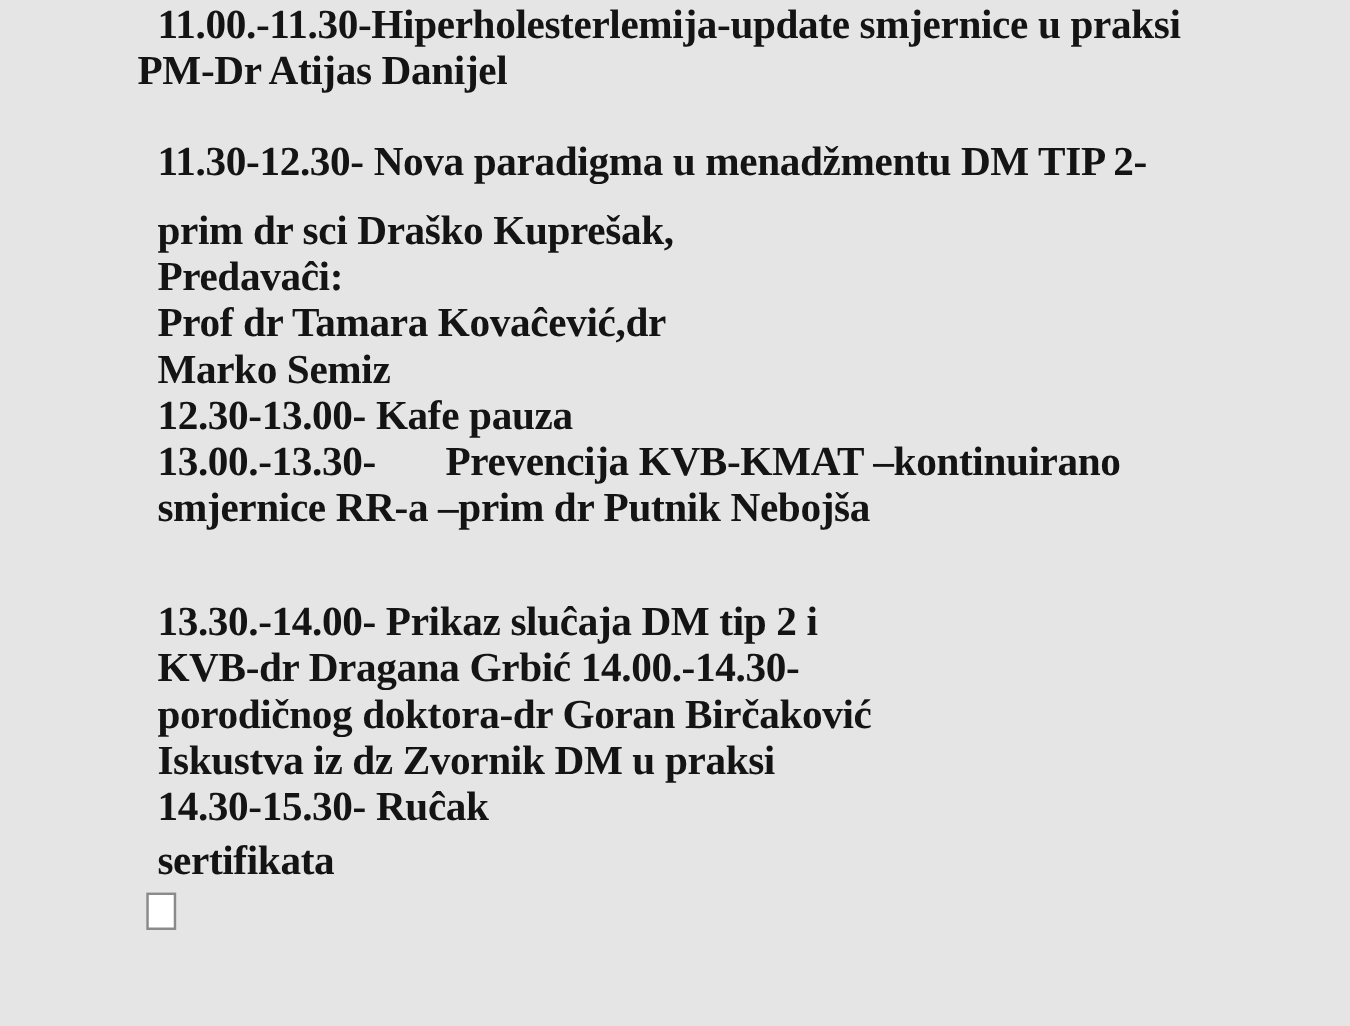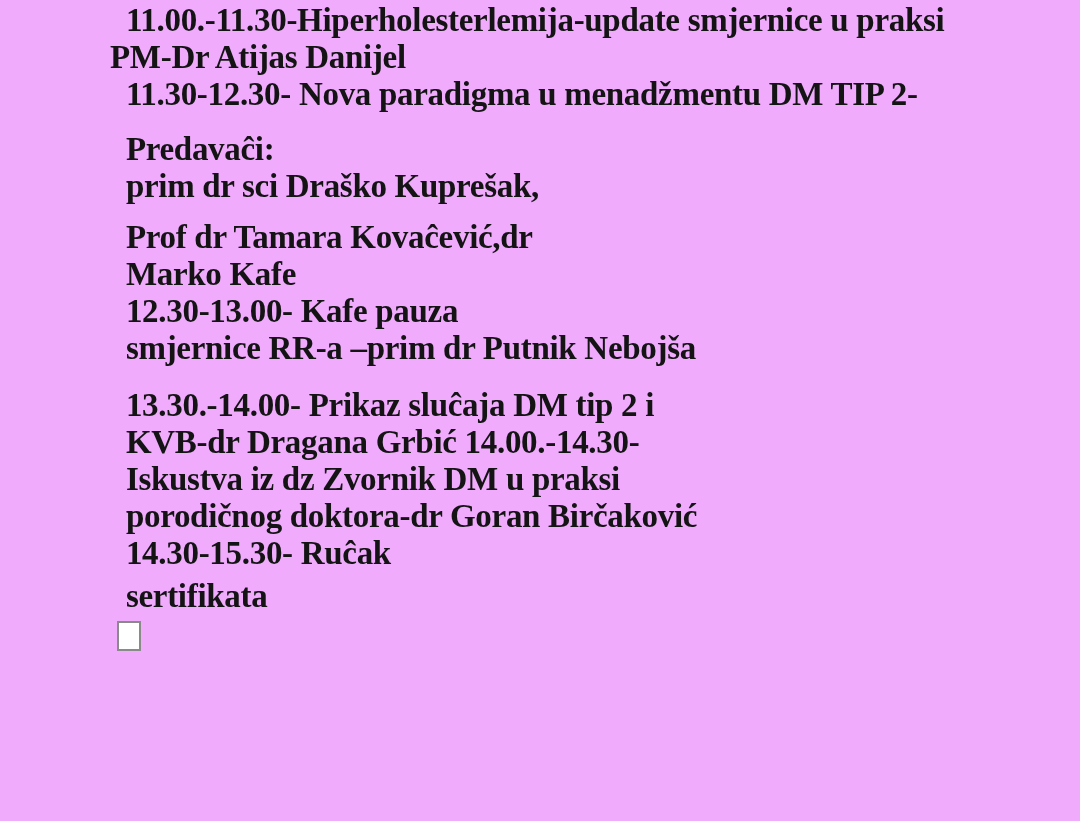--- a/index.html
+++ b/index.html
@@ -13,39 +13,39 @@
     overflow: hidden;
     position: relative;
     font-family: "Liberation Serif", "DejaVu Serif", serif;
   }
   .page {
     position: absolute;
     left: 0;
     top: 0;
     width: 1080px;
     height: 821px;
-    background: #f0abfc;
+    background: #e5e5e5;
   }
   .doc {
     position: absolute;
     left: 0;
     top: 0;
     padding-left: 110px;
     padding-top: 2px;
     color: #141414;
     font-weight: bold;
     font-size: 33px;
     line-height: 37px;
   }
   .para { margin: 0; }
-  .para-2 { }
+  .para-2 { margin-top: 36px; }
   .para-3 { margin-top: 18px; }
-  .para-4 { margin-top: 14px; }
+  .para-4 { }
   .para-5 { }
-  .para-6 { margin-top: 20px; }
+  .para-6 { margin-top: 54px; }
   .para-7 { margin-top: 6px; }
   .line {
     white-space: pre;   
     letter-spacing: -0.3px;
   }
   .glyph-row {
     height: 37px;
     line-height: 37px;
   }
   .empty-box {
@@ -68,39 +68,40 @@
     <div class="para para-1">
       <div class="line">  11.00.-11.30-Hiperholesterlemija-update smjernice u praksi</div>
       <div class="line">PM-Dr Atijas Danijel</div>
     </div>
 
     <div class="para para-2">
       <div class="line">  11.30-12.30- Nova paradigma u menadžmentu DM TIP 2-</div>
     </div>
 
     <div class="para para-3">
+      <div class="line">  prim dr sci Draško Kuprešak,</div>
       <div class="line">  Predavaĉi:</div>
-      <div class="line">  prim dr sci Draško Kuprešak,</div>
     </div>
 
     <div class="para para-4">
       <div class="line">  Prof dr Tamara Kovaĉević,dr</div>
-      <div class="line">  Marko Kafe</div>
+      <div class="line">  Marko Semiz</div>
     </div>
 
     <div class="para para-5">
       <div class="line">  12.30-13.00- Kafe pauza</div>
+      <div class="line">  13.00.-13.30-       Prevencija KVB-KMAT –kontinuirano</div>
       <div class="line">  smjernice RR-a –prim dr Putnik Nebojša</div>
     </div>
 
     <div class="para para-6">
       <div class="line">  13.30.-14.00- Prikaz sluĉaja DM tip 2 i</div>
       <div class="line">  KVB-dr Dragana Grbić 14.00.-14.30-</div>
+      <div class="line">  porodičnog doktora-dr Goran Birčaković</div>
       <div class="line">  Iskustva iz dz Zvornik DM u praksi</div>
-      <div class="line">  porodičnog doktora-dr Goran Birčaković</div>
       <div class="line">  14.30-15.30- Ruĉak</div>
     </div>
 
     <div class="para para-7">
       <div class="line">  sertifikata</div>
     </div>
 
     <div class="glyph-row">
       <span class="empty-box"></span>
     </div>

